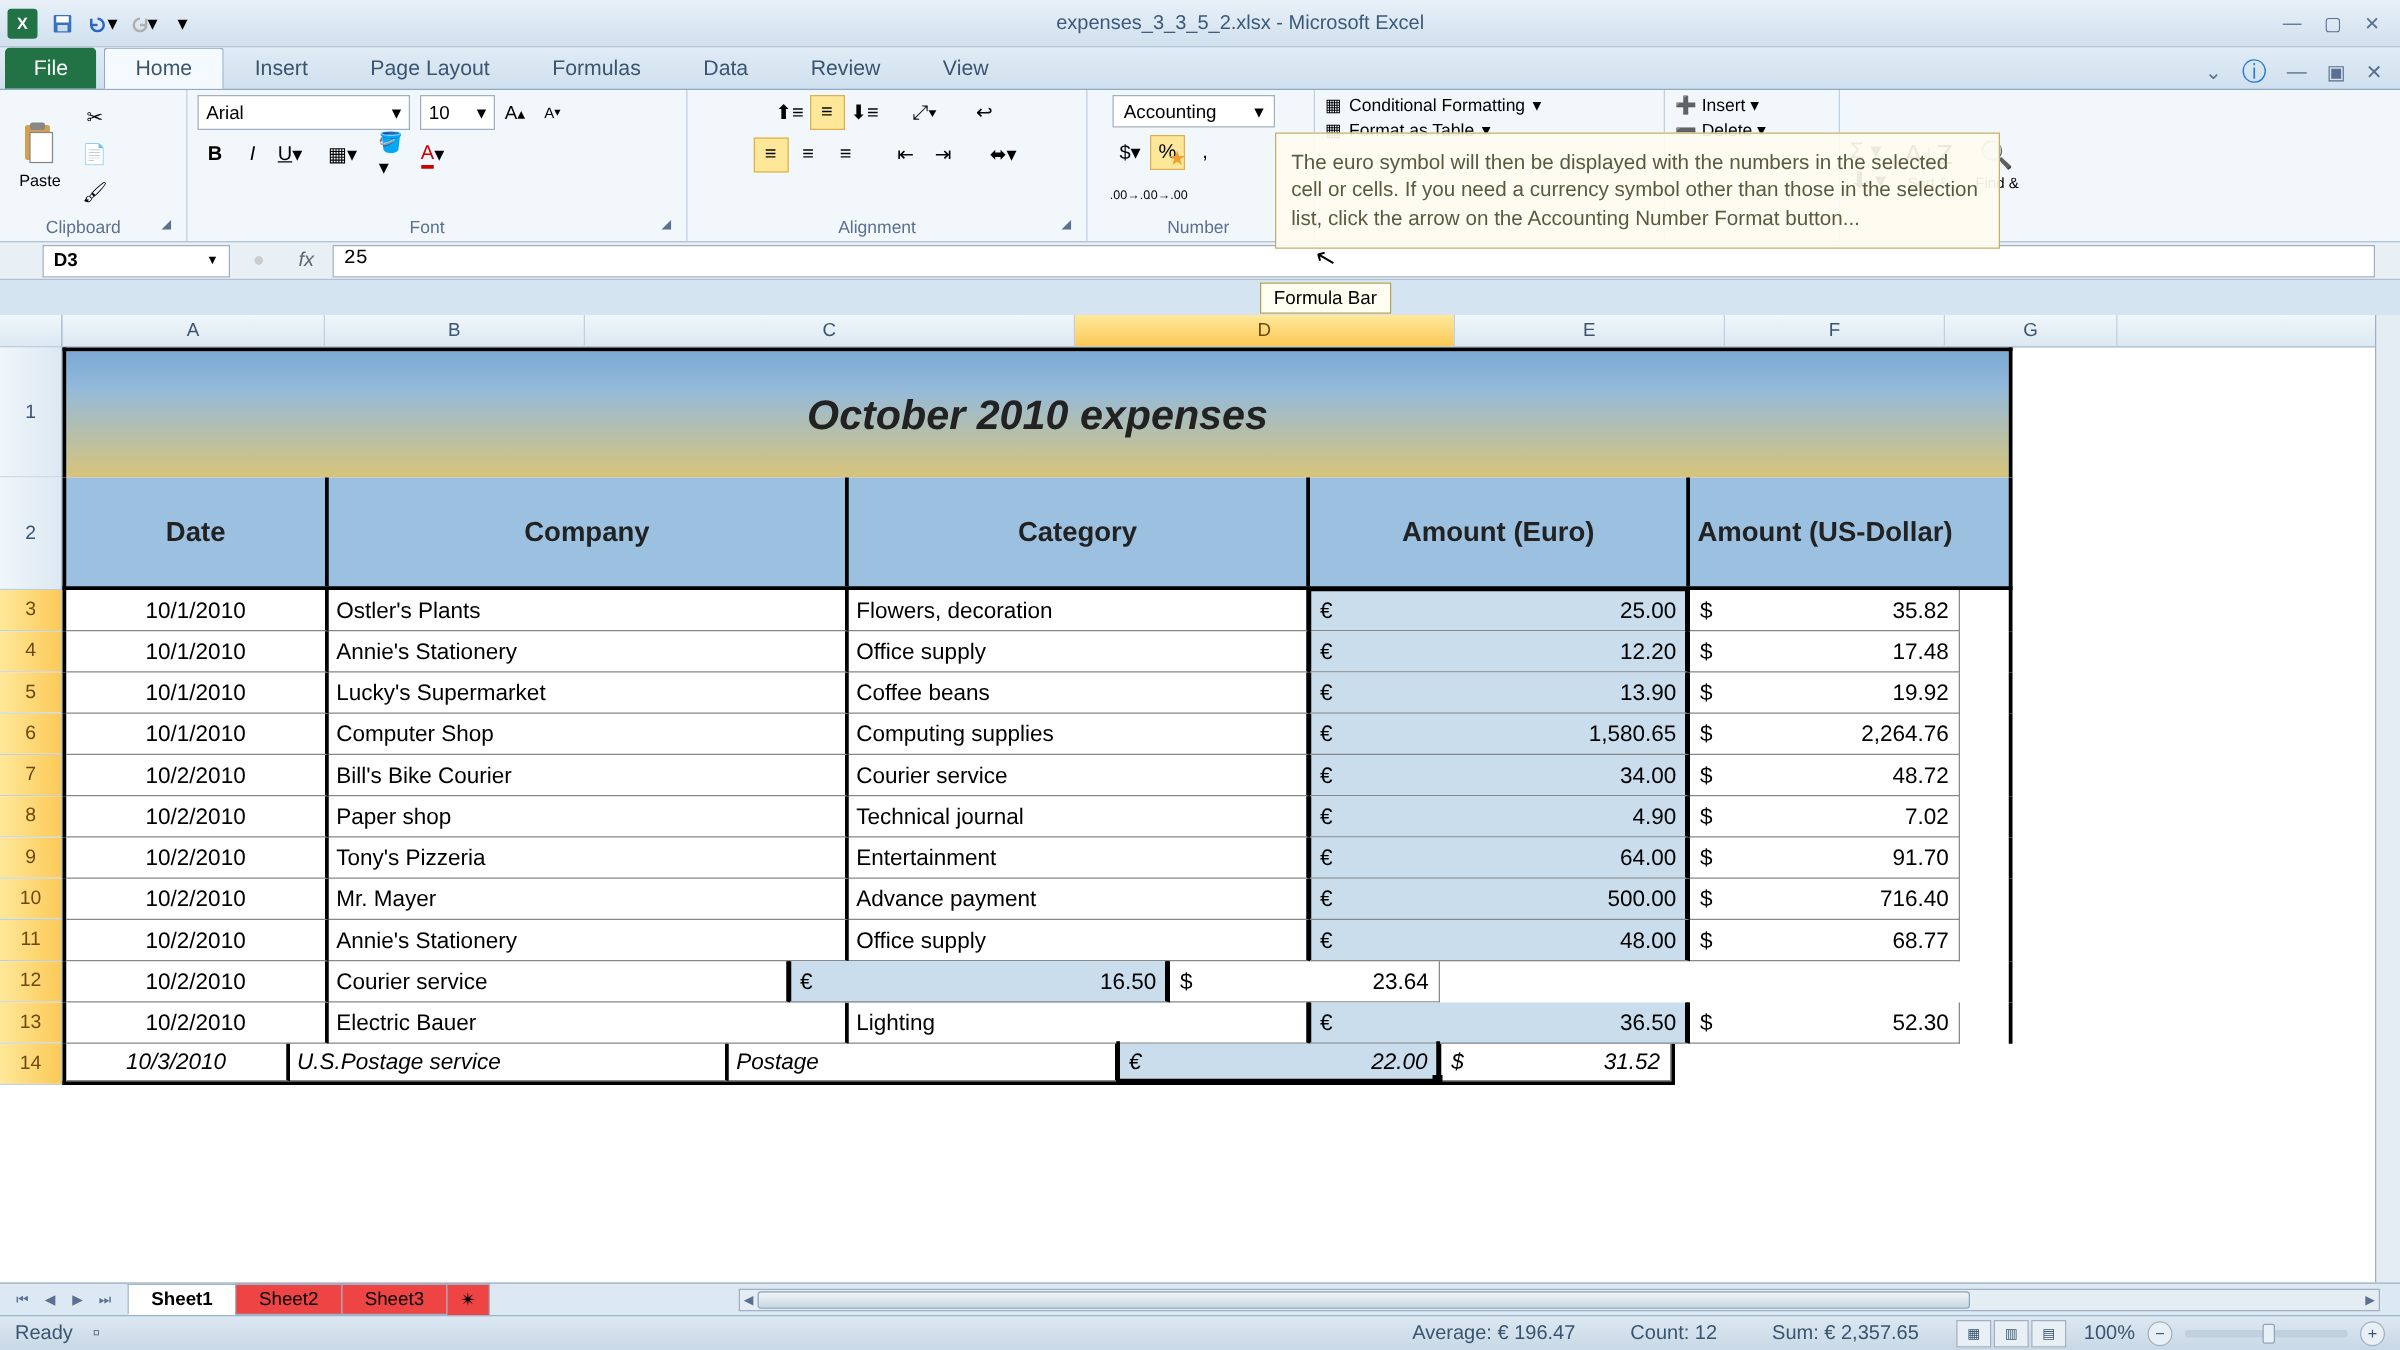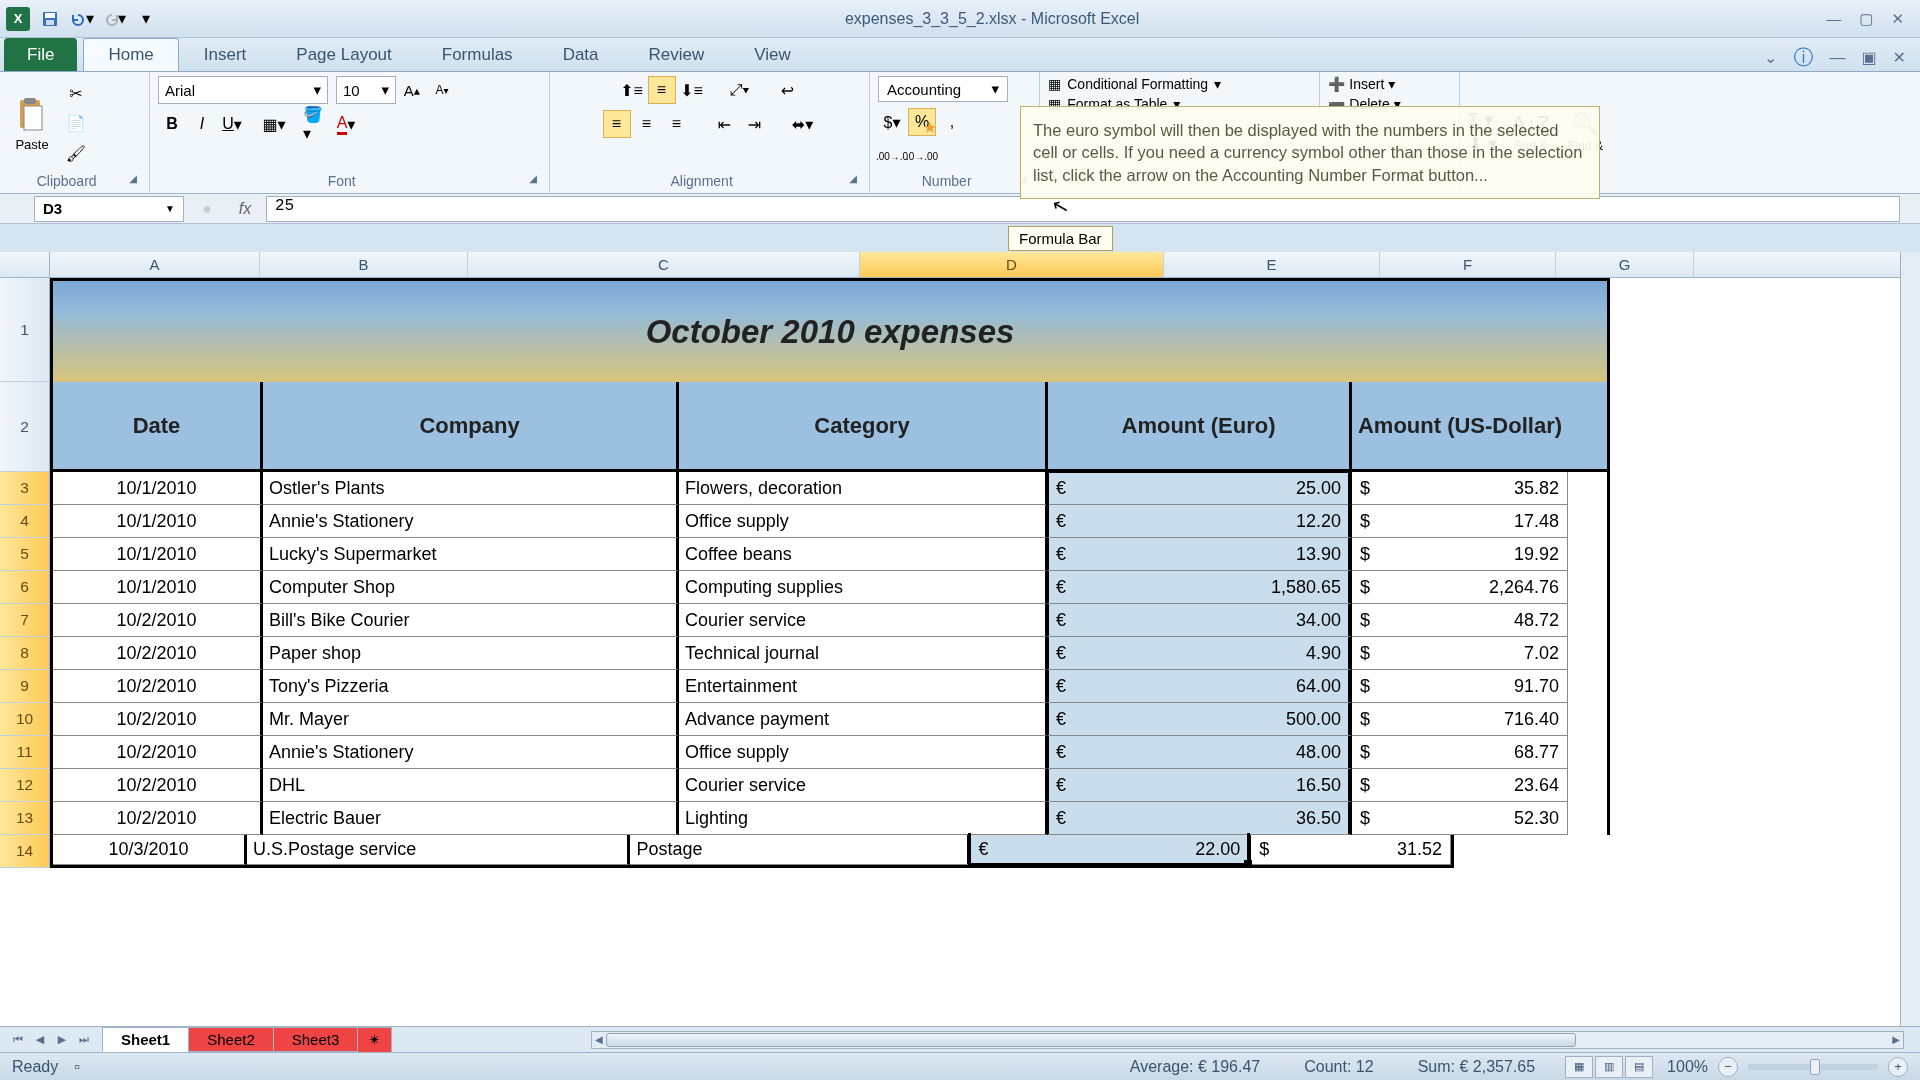--- a/index.html
+++ b/index.html
@@ -235,21 +235,21 @@
         <div style="width:16px;"></div>
         <div class="small-btn">⇤</div>
         <div class="small-btn">⇥</div>
         <div style="width:16px;"></div>
         <div class="small-btn">⬌▾</div>
       </div>
     </div>
     <div class="rgroup-label"><span>Alignment</span><span class="launcher">◢</span></div>
   </div>
 
-  <div class="rgroup" style="width:170px;">
+  <div class="rgroup" style="width:170px;margin-left:12px;">
     <div class="rgroup-content" style="flex-direction:column;gap:6px;align-items:flex-start;">
       <div class="num-format">
           <span>Accounting</span>
           <span>▾</span>
         </div>
       <div class="btn-row">
         <div class="small-btn">$▾</div>
         <div class="small-btn active" style="position:relative;">%<span style="position:absolute;right:-2px;bottom:-2px;color:#f0a030;">★</span></div>
         <div class="small-btn">,</div>
       </div>
@@ -462,21 +462,20 @@
               <span class="sym">€</span>
               <span class="amt">48.00</span>
             </div>
             <div class="data-cell c-usd">
               <span class="sym">$</span>
               <span class="amt">68.77</span>
             </div>
           </div>
           <div class="data-row" style="width:1560px;">
             <div class="data-cell c-date">10/2/2010</div>
-            <div class="data-cell c-company">DHL</div>
             <div class="data-cell c-category">Courier service</div>
             <div class="data-cell c-euro mid">
               <span class="sym">€</span>
               <span class="amt">16.50</span>
             </div>
             <div class="data-cell c-usd">
               <span class="sym">$</span>
               <span class="amt">23.64</span>
             </div>
           </div>
@@ -486,21 +485,21 @@
             <div class="data-cell c-category">Lighting</div>
             <div class="data-cell c-euro mid">
               <span class="sym">€</span>
               <span class="amt">36.50</span>
             </div>
             <div class="data-cell c-usd">
               <span class="sym">$</span>
               <span class="amt">52.30</span>
             </div>
           </div>
-          <div class="data-row last" style="width:1404px;">
+          <div class="data-row last" style="width:1290px;font-style:italic;">
             <div class="data-cell c-date">10/3/2010</div>
             <div class="data-cell c-company">U.S.Postage service</div>
             <div class="data-cell c-category">Postage</div>
             <div class="data-cell c-euro last">
               <span class="sym">€</span>
               <span class="amt">22.00</span>
             </div>
             <div class="data-cell c-usd">
               <span class="sym">$</span>
               <span class="amt">31.52</span>

